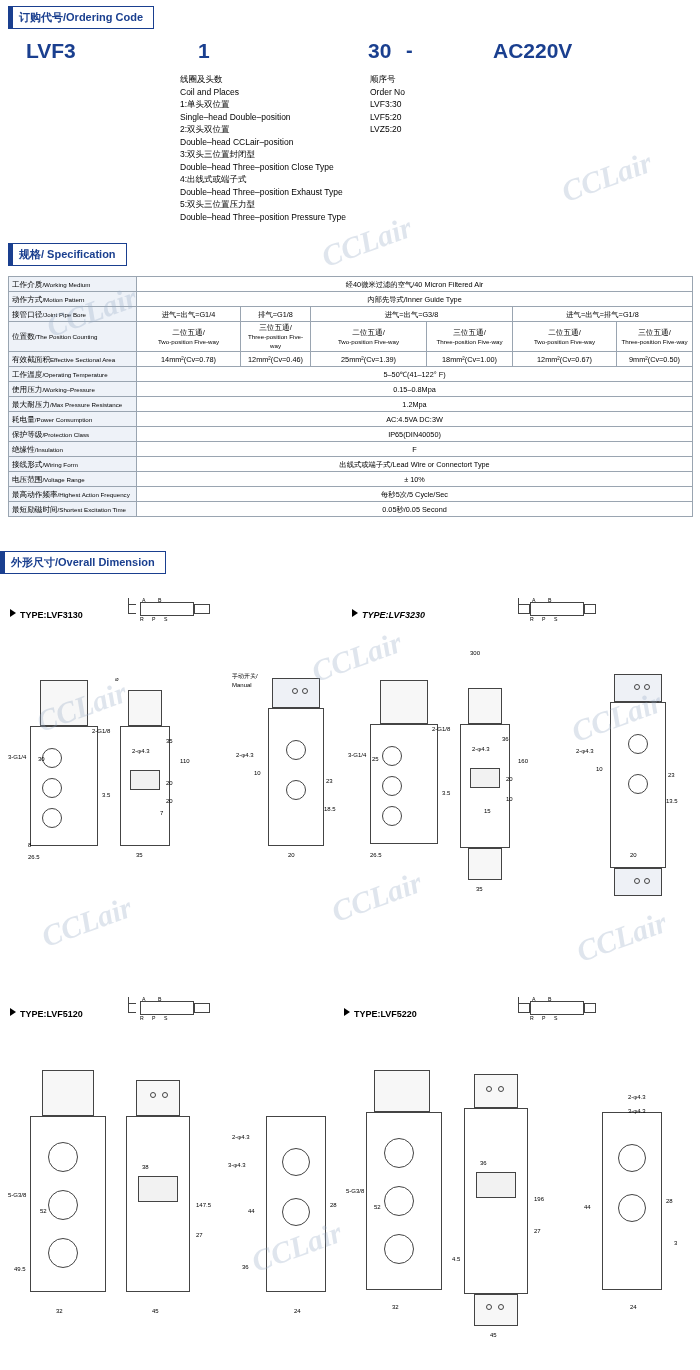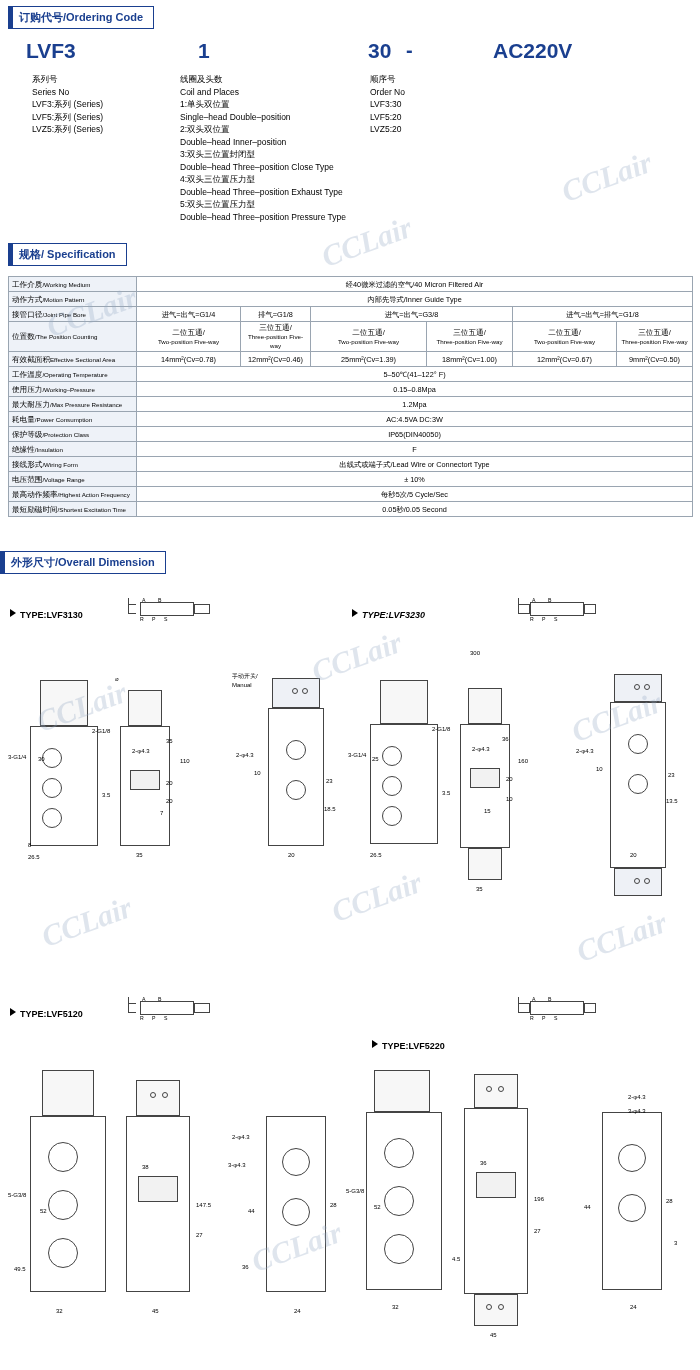--- a/index.html
+++ b/index.html
@@ -133,37 +133,30 @@
 
     <div class="code-row">
       <div class="code-big c1">LVF3</div>
       <div class="code-big c2">1</div>
       <div class="code-big c3">30</div>
       <div class="code-big cdash">-</div>
       <div class="code-big c4">AC220V</div>
     </div>
 
     <div class="code-cols">
-      <div class="code-col k1">
-        <div>系列号</div>
-        <div>Series No</div>
-        <div>LVF3:系列 (Series)</div>
-        <div>LVF5:系列 (Series)</div>
-        <div>LVZ5:系列 (Series)</div>
-      </div>
       <div class="code-col k2">
         <div>线圈及头数</div>
         <div>Coil and Places</div>
         <div>1:单头双位置</div>
         <div>Single–head Double–position</div>
         <div>2:双头双位置</div>
-        <div>Double–head Inner–position</div>
+        <div>Double–head CCLair–position</div>
         <div>3:双头三位置封闭型</div>
         <div>Double–head Three–position Close Type</div>
-        <div>4:双头三位置压力型</div>
+        <div>4:出线式或端子式</div>
         <div>Double–head Three–position Exhaust Type</div>
         <div>5:双头三位置压力型</div>
         <div>Double–head Three–position Pressure Type</div>
       </div>
       <div class="code-col k3">
         <div>顺序号</div>
         <div>Order No</div>
         <div>LVF3:30</div>
         <div>LVF5:20</div>
         <div>LVZ5:20</div>
@@ -277,21 +270,21 @@
 
   <div class="type-label" style="left:10px; top:609px;">
     <span class="tri"></span><span>TYPE:LVF3130</span>
   </div>
   <div class="type-label" style="left:352px; top:609px;font-style:italic;">
     <span class="tri"></span><span>TYPE:LVF3230</span>
   </div>
   <div class="type-label" style="left:10px; top:1008px;">
     <span class="tri"></span><span>TYPE:LVF5120</span>
   </div>
-  <div class="type-label" style="left:372px; top:1008px;margin-top:32px;">
+  <div class="type-label" style="left:344px; top:1008px;">
     <span class="tri"></span><span>TYPE:LVF5220</span>
   </div>
 
   <div class="dwg" style="left:128px; top:598px; width:90px; height:26px;">
     <div class="box" style="left:12px; top:4px; width:54px; height:14px;"></div>
     <div class="vln" style="left:39px; top:4px; height:14px; background:#444;"></div>
     <div class="hln" style="left:0px; top:11px; width:12px;"></div>
     <div class="box" style="left:0px; top:6px; width:8px; height:10px; border-right:none;"></div>
     <div class="box" style="left:66px; top:6px; width:16px; height:10px;"></div>
     <div class="hln" style="left:82px; top:11px; width:8px;"></div>

